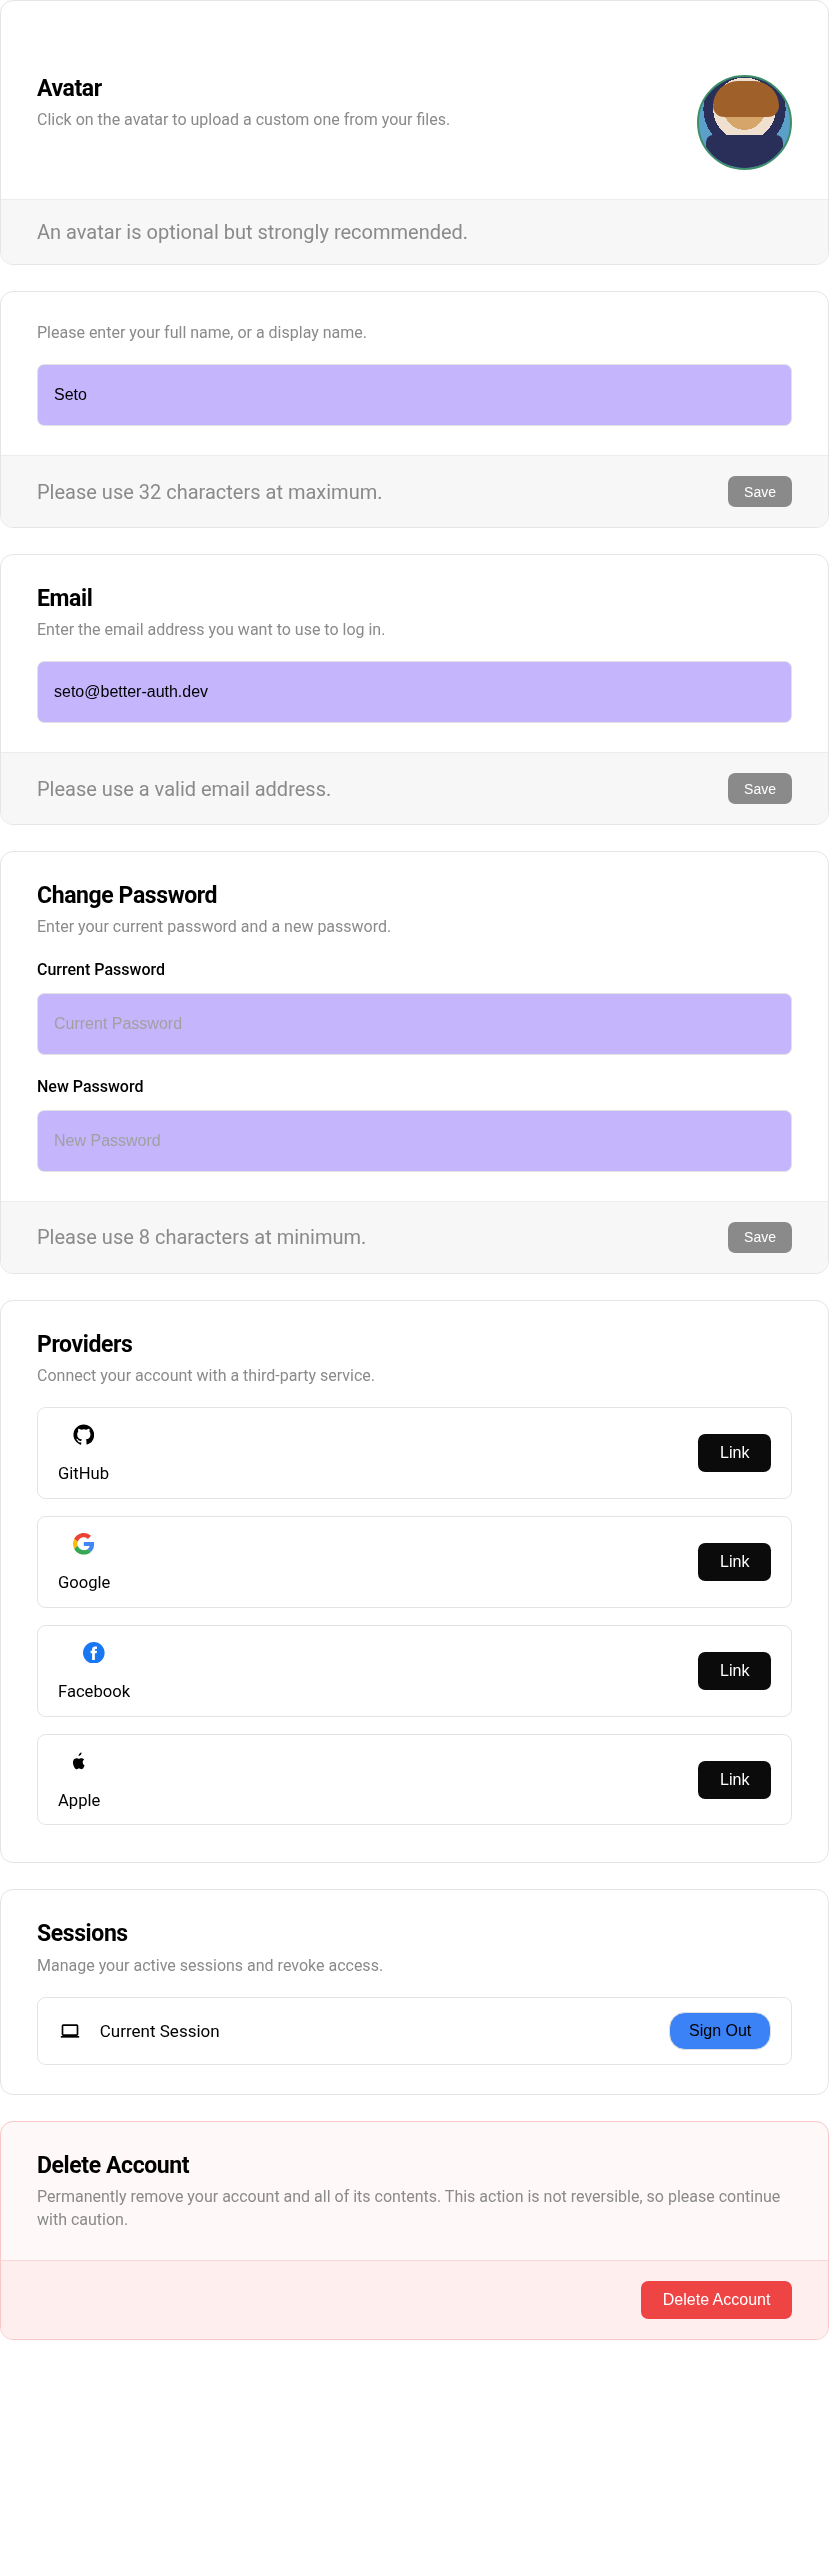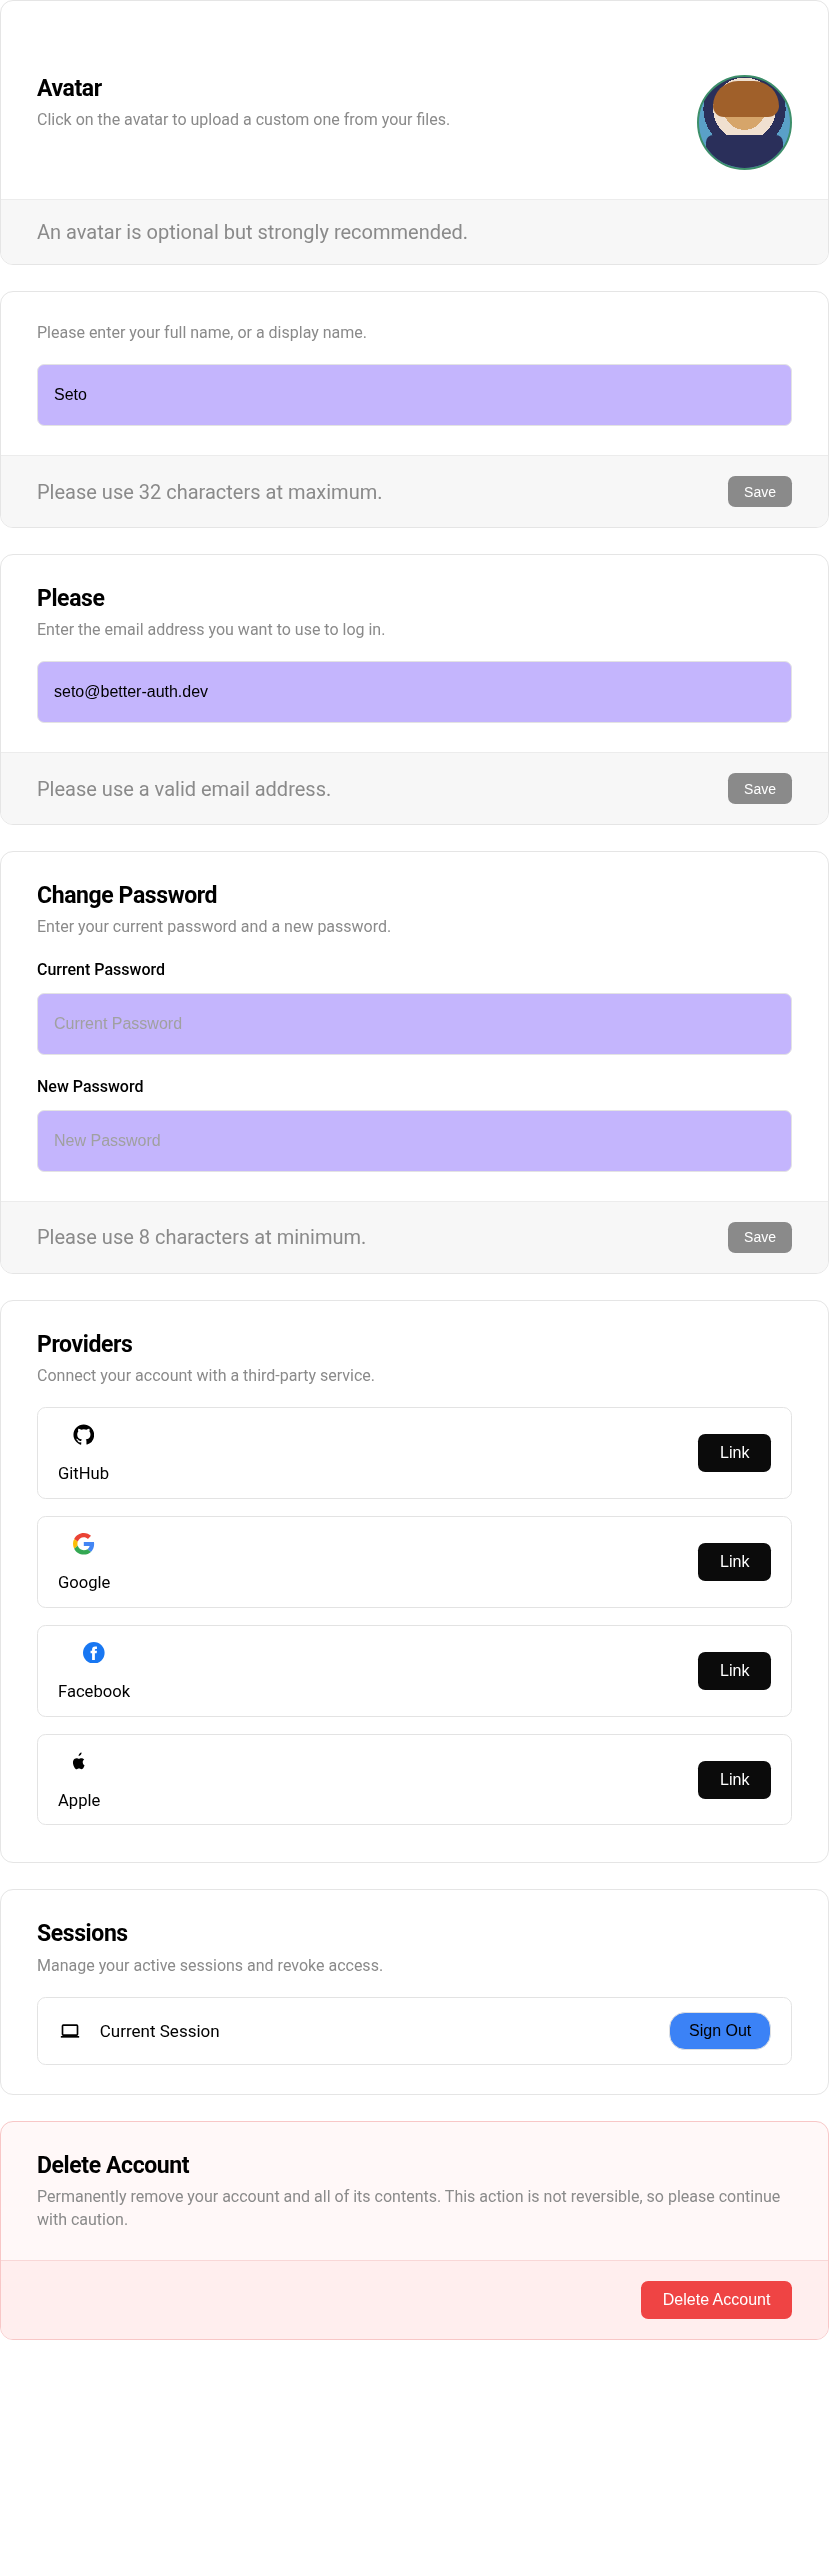--- a/index.html
+++ b/index.html
@@ -219,21 +219,21 @@
       <input class="text-input" type="text" value="Seto" style="">
     </div>
     <div class="card-footer">
       <span class="footer-note">Please use 32 characters at maximum.</span>
       <button class="btn-save">Save</button>
     </div>
   </div>
 
   <div class="card">
     <div class="card-content">
-      <h2 class="card-title">Please</h2>
+      <h2 class="card-title">Email</h2>
       <p class="card-desc">Enter the email address you want to use to log in.</p>
       <input class="text-input" type="text" value="seto@better-auth.dev" style="">
     </div>
     <div class="card-footer">
       <span class="footer-note">Please use a valid email address.</span>
       <button class="btn-save">Save</button>
     </div>
   </div>
 
   <div class="card">

